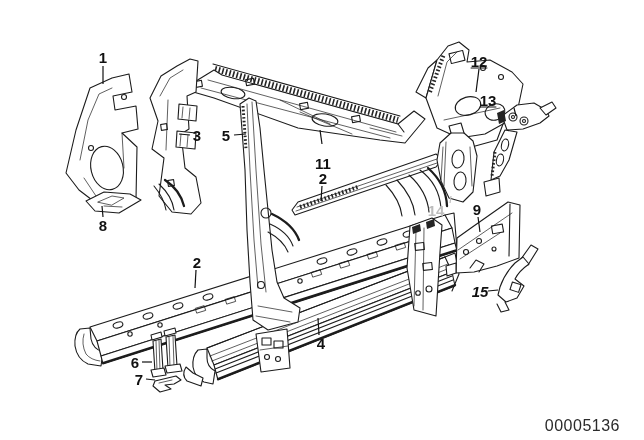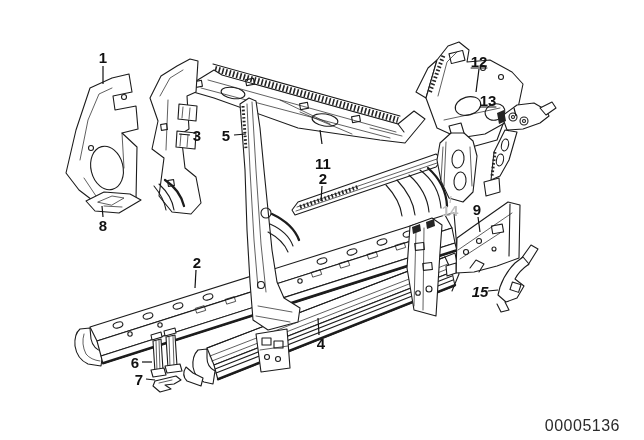--- a/index.html
+++ b/index.html
@@ -251,19 +251,19 @@
       <div class="part-label" style="left: 321px; top: 343px;">4</div>
       <div class="part-label" style="left: 226px; top: 135px;">5</div>
       <div class="part-label" style="left: 135px; top: 362px;">6</div>
       <div class="part-label" style="left: 139px; top: 379px;">7</div>
       <div class="part-label" style="left: 103px; top: 225px;">8</div>
       <div class="part-label" style="left: 477px; top: 209px;">9</div>
       <div class="part-label" style="left: 323px; top: 178px;">2</div>
       <div class="part-label" style="left: 323px; top: 163px;">11</div>
       <div class="part-label" style="left: 479px; top: 61px; text-decoration: underline;">12</div>
       <div class="part-label" style="left: 488px; top: 100px; text-decoration: underline;">13</div>
-      <div class="part-label muted" style="left: 450px; top: 210px; text-align: center;">14</div>
+      <div class="part-label muted" style="left: 436px; top: 210px; text-align: center;">14</div>
       <div class="part-label" style="left: 480px; top: 291px; font-style: italic;">15</div>
     </div>
 
   <div class="diagram-id">00005136</div>
 
 </div>
 
 </body></html>

